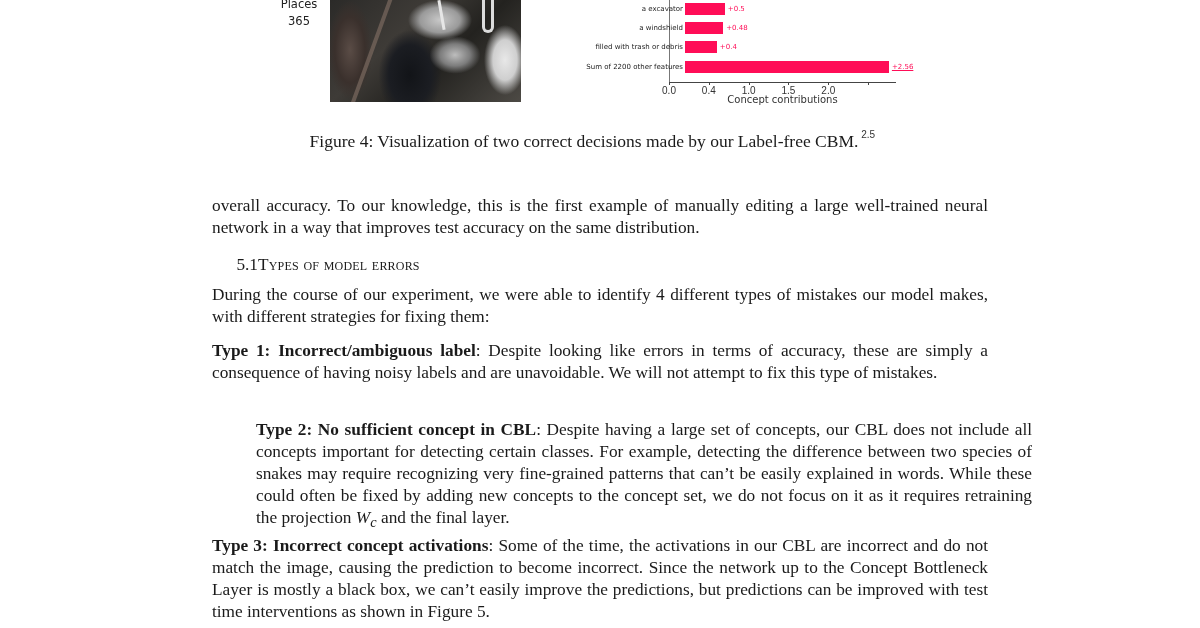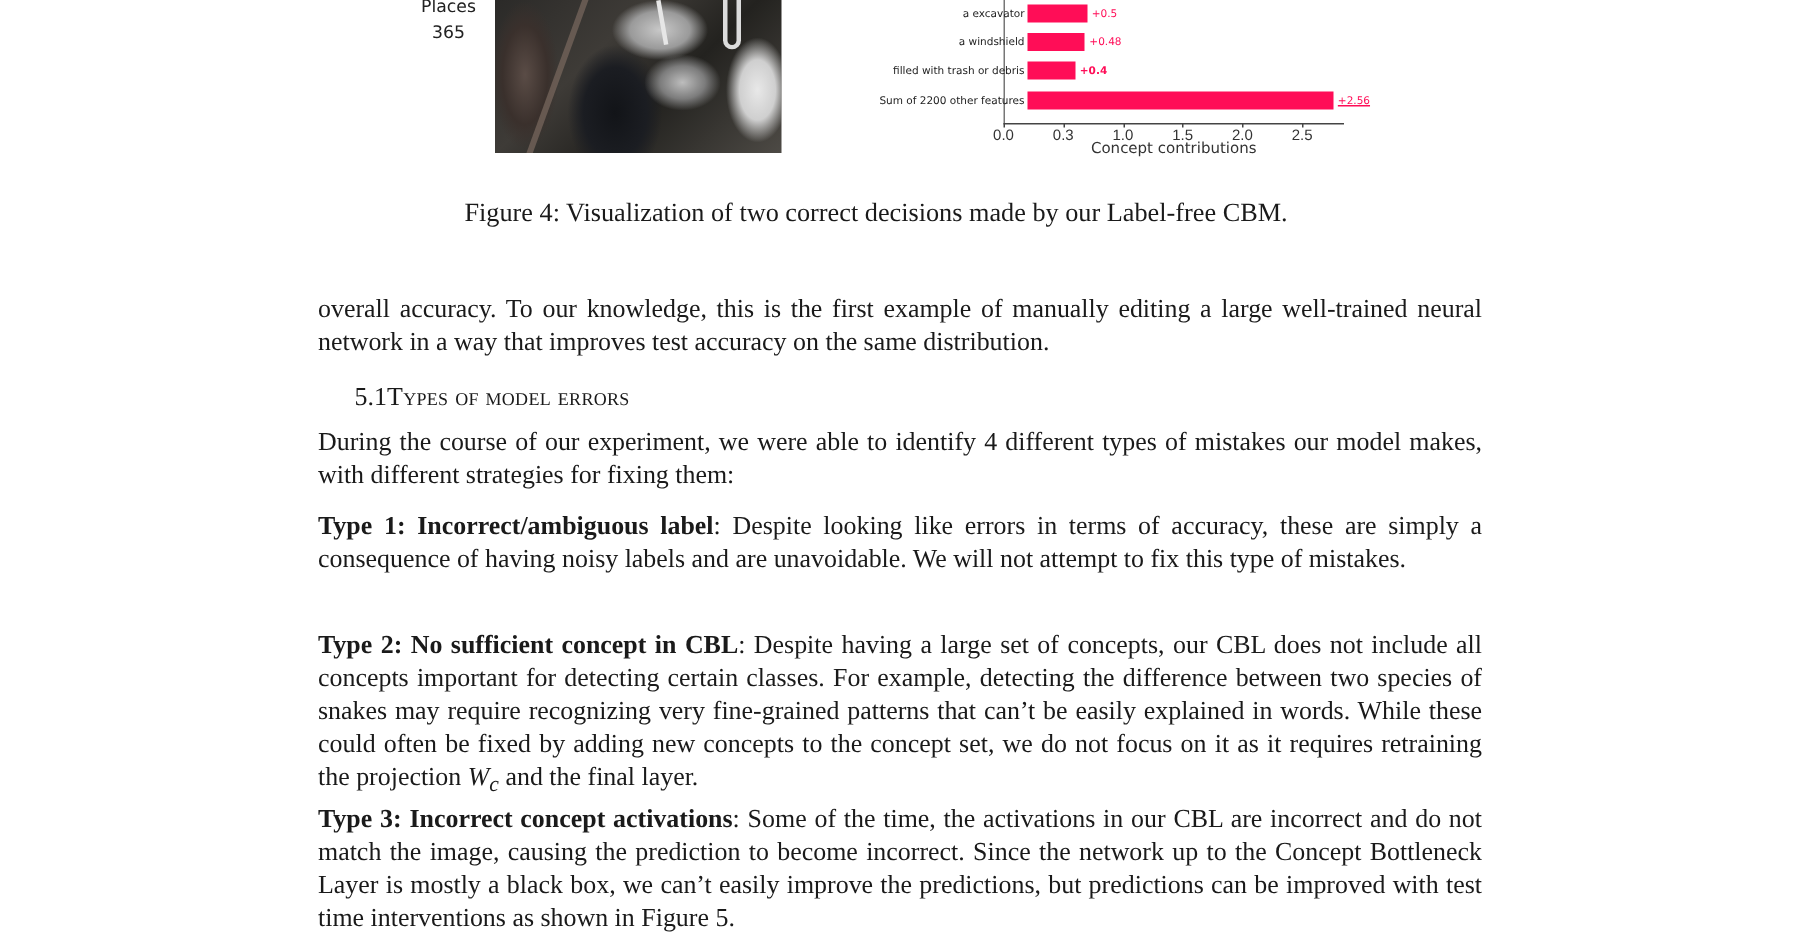--- a/index.html
+++ b/index.html
@@ -62,60 +62,60 @@
           <div class="bar-val" style="left: 171.825px;">+0.5</div>
         </div>
         <div class="bar-row" style="top: 21px; width: 370px;">
           <div class="bar-label">a windshield</div>
           <div class="bar" style="background: rgb(255, 13, 87); width: 38.2316px;"></div>
           <div class="bar-val" style="left: 170.232px;">+0.48</div>
         </div>
         <div class="bar-row" style="top: 40px; width: 370px;">
           <div class="bar-label">filled with trash or debris</div>
           <div class="bar" style="background: rgb(255, 13, 87); width: 31.8596px;"></div>
-          <div class="bar-val" style="left: 163.86px; font-weight: bold;">+0.4</div>
+          <div class="bar-val" style="left: 163.86px;">+0.4</div>
         </div>
         <div class="bar-row" style="top: 60px; width: 370px;">
           <div class="bar-label">Sum of 2200 other features</div>
           <div class="bar" style="background: rgb(255, 13, 87); width: 203.902px;"></div>
           <div class="bar-val" style="left: 335.902px; text-decoration: underline;">+2.56</div>
         </div>
       </div>
     <div class="axis-line"></div>
     <div id="ticks">
         <div class="tick" style="left: 129px;"></div>
         <div class="tick-label" style="left: 129px;">0.0</div>
         <div class="tick" style="left: 168.825px;"></div>
-        <div class="tick-label" style="left: 168.825px;">0.3</div>
+        <div class="tick-label" style="left: 168.825px;">0.4</div>
         <div class="tick" style="left: 208.649px;"></div>
         <div class="tick-label" style="left: 208.649px;">1.0</div>
         <div class="tick" style="left: 248.474px;"></div>
         <div class="tick-label" style="left: 248.474px;">1.5</div>
         <div class="tick" style="left: 288.298px;"></div>
         <div class="tick-label" style="left: 288.298px;">2.0</div>
         <div class="tick" style="left: 328.123px;"></div>
-        <div class="tick-label" style="left: 328.123px;">2.5</div>
+        <div class="tick-label" style="left: 328.123px; margin-top: 44px;">2.5</div>
       </div>
     <div class="xlabel">Concept contributions</div>
   </div>
 
   <div class="caption">Figure 4: Visualization of two correct decisions made by our Label-free CBM.</div>
 </div>
 
 <div class="para" style="top:195px;">overall accuracy. To our knowledge, this is the first example of manually editing a large well-trained neural network in a way that improves test accuracy on the same distribution.</div>
 
 <div class="section">
   <span class="num">5.1</span><span class="sc">Types of model errors</span>
 </div>
 
 <div class="para" style="top:284px;">During the course of our experiment, we were able to identify 4 different types of mistakes our model makes, with different strategies for fixing them:</div>
 
 <div class="para" style="top:340px;">
   <b>Type 1: Incorrect/ambiguous label</b><span>: Despite looking like errors in terms of accuracy, these are simply a consequence of having noisy labels and are unavoidable. We will not attempt to fix this type of mistakes.</span>
 </div>
 
-<div class="para" style="top:419px;">
+<div class="para" style="top:419px;margin-left:44px;">
   <b>Type 2: No sufficient concept in CBL</b><span>: Despite having a large set of concepts, our CBL does not include all concepts important for detecting certain classes. For example, detecting the difference between two species of snakes may require recognizing very fine-grained patterns that can’t be easily explained in words. While these could often be fixed by adding new concepts to the concept set, we do not focus on it as it requires retraining the projection </span><i class="math">W</i><sub><i class="math">c</i></sub><span> and the final layer.</span>
 </div>
 
 <div class="para" style="top:535px;">
   <b>Type 3: Incorrect concept activations</b><span>: Some of the time, the activations in our CBL are incorrect and do not match the image, causing the prediction to become incorrect. Since the network up to the Concept Bottleneck Layer is mostly a black box, we can’t easily improve the predictions, but predictions can be improved with test time interventions as shown in Figure 5.</span>
 </div>
 
 </body></html>

